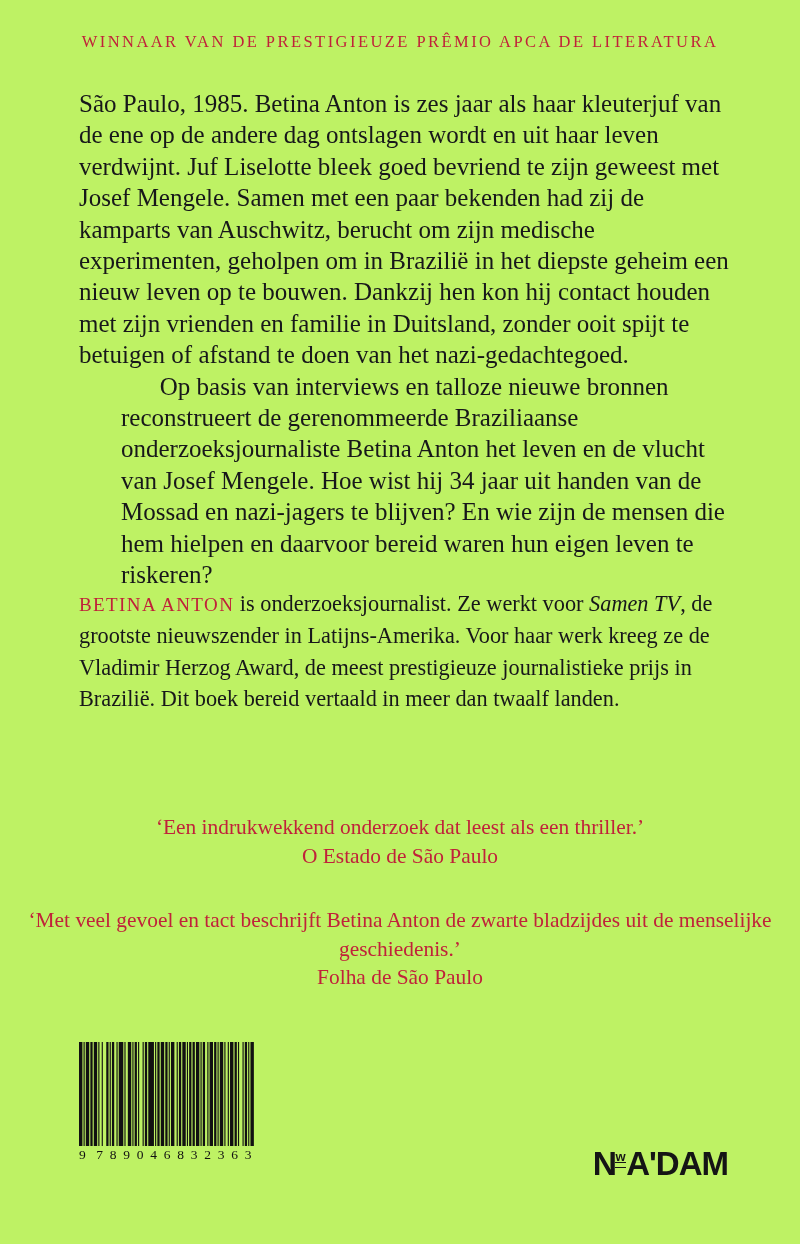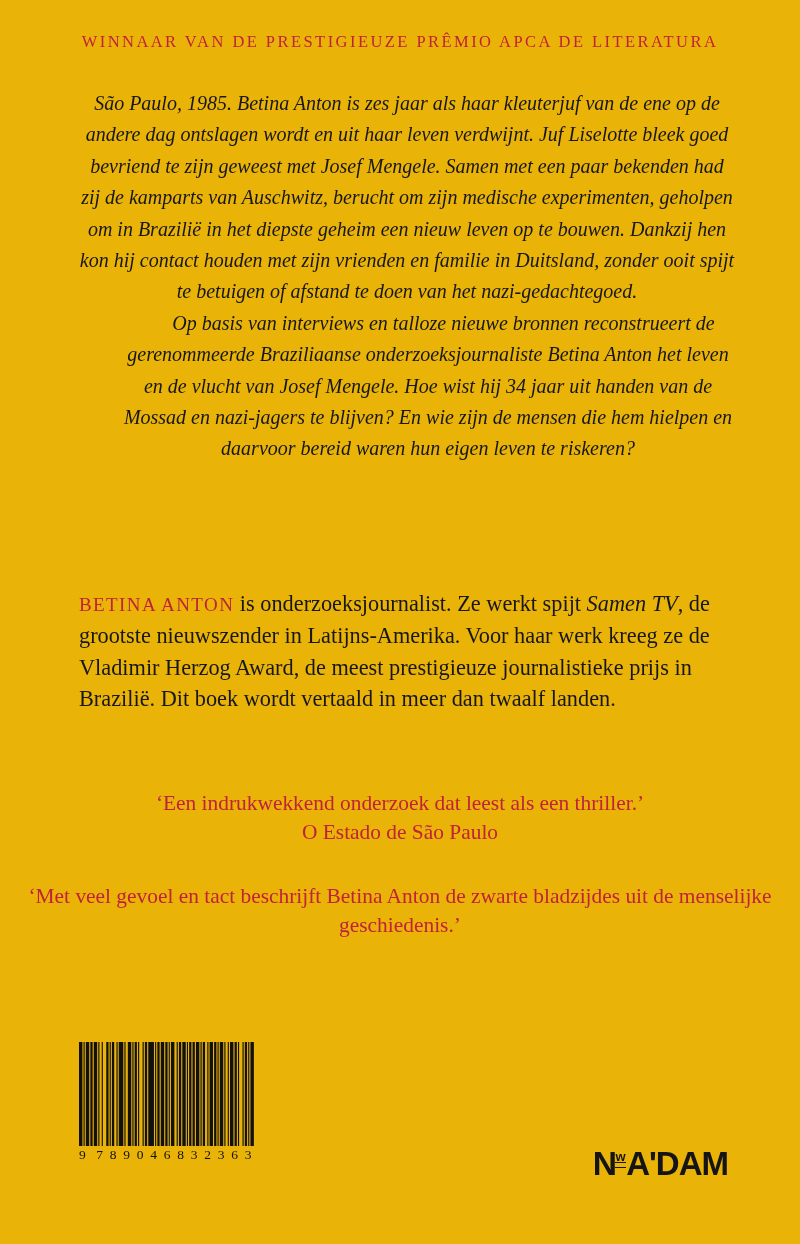--- a/index.html
+++ b/index.html
@@ -13,21 +13,21 @@
     position: relative;
     overflow: hidden;
     font-family: "Liberation Serif", "DejaVu Serif", serif;
     color: #1a1a1a;
     -webkit-font-smoothing: antialiased;
   }
 
   .page {
     position: absolute;
     inset: 0;
-    background: #eab308;
+    background: #bef264;
   }
 
   
   .award-line {
     position: absolute;
     left: 0;
     right: 0;
     top: 32px;
     text-align: center;
     color: #C0223A;
@@ -36,25 +36,24 @@
     font-weight: 400;
     white-space: nowrap;
   }
 
   
   .blurb {
     position: absolute;
     left: 79px;
     top: 88px;
     width: 656px;
-    font-size: 20px;
+    font-size: 25px;
     line-height: 31.4px;
     color: #17171a;
-    text-align: center;
-    font-style: italic;
+    text-align: left;
   }
   .blurb p {
     margin: 0;
   }
   .blurb p + p {
     text-indent: 1.55em;
     margin-left: 42px;
   }
 
   
@@ -75,21 +74,21 @@
     font-size: 19px;
     letter-spacing: 1.4px;
   }
   .italic { font-style: italic; }
 
   
   .quotes {
     position: absolute;
     left: 0;
     right: 0;
-    top: 789px;
+    top: 813px;
     text-align: center;
     color: #C0223A;
   }
   .quote-block { margin: 0; }
   .quote-block + .quote-block { margin-top: 36px; }
   .quote-text {
     font-size: 21.4px;
     line-height: 28.5px;
     margin: 0;
   }
@@ -178,30 +177,31 @@
 <div class="page">
 
   <div class="award-line">WINNAAR VAN DE PRESTIGIEUZE PRÊMIO APCA DE LITERATURA</div>
 
   <div class="blurb">
     <p>São Paulo, 1985. Betina Anton is zes jaar als haar kleuterjuf van de ene op de andere dag ontslagen wordt en uit haar leven verdwijnt. Juf Liselotte bleek goed bevriend te zijn geweest met Josef Mengele. Samen met een paar bekenden had zij de kamparts van Auschwitz, berucht om zijn medische experimenten, geholpen om in Brazilië in het diepste geheim een nieuw leven op te bouwen. Dankzij hen kon hij contact houden met zijn vrienden en familie in Duitsland, zonder ooit spijt te betuigen of afstand te doen van het nazi-gedachtegoed.</p>
     <p>Op basis van interviews en talloze nieuwe bronnen reconstrueert de gerenommeerde Braziliaanse onderzoeksjournaliste Betina Anton het leven en de vlucht van Josef Mengele. Hoe wist hij 34 jaar uit handen van de Mossad en nazi-jagers te blijven? En wie zijn de mensen die hem hielpen en daarvoor bereid waren hun eigen leven te riskeren?</p>
   </div>
 
   <div class="bio">
-    <p><span class="author-name">Betina Anton</span><span> is onderzoeksjournalist. Ze werkt spijt </span><span class="italic">Samen TV</span><span>, de grootste nieuwszender in Latijns-Amerika. Voor haar werk kreeg ze de Vladimir Herzog Award, de meest prestigieuze journalistieke prijs in Brazilië. Dit boek wordt vertaald in meer dan twaalf landen.</span></p>
+    <p><span class="author-name">Betina Anton</span><span> is onderzoeksjournalist. Ze werkt voor </span><span class="italic">Samen TV</span><span>, de grootste nieuwszender in Latijns-Amerika. Voor haar werk kreeg ze de Vladimir Herzog Award, de meest prestigieuze journalistieke prijs in Brazilië. Dit boek bereid vertaald in meer dan twaalf landen.</span></p>
   </div>
 
   <div class="quotes">
     <div class="quote-block">
       <p class="quote-text">‘Een indrukwekkend onderzoek dat leest als een thriller.’</p>
       <p class="quote-source">O Estado de São Paulo</p>
     </div>
     <div class="quote-block">
       <p class="quote-text">‘Met veel gevoel en tact beschrijft Betina Anton de zwarte bladzijdes uit de menselijke geschiedenis.’</p>
+      <p class="quote-source">Folha de São Paulo</p>
     </div>
   </div>
 
   <div class="barcode-area">
     <svg class="barcode-bars" id="barcode-svg" viewBox="0 0 176 104" preserveAspectRatio="none">
         <rect x="0.000" y="0" width="3.406" height="104" fill="#111111"></rect>
         <rect x="4.542" y="0" width="1.135" height="104" fill="#111111"></rect>
         <rect x="6.813" y="0" width="3.406" height="104" fill="#111111"></rect>
         <rect x="11.355" y="0" width="2.271" height="104" fill="#111111"></rect>
         <rect x="14.761" y="0" width="3.406" height="104" fill="#111111"></rect>

